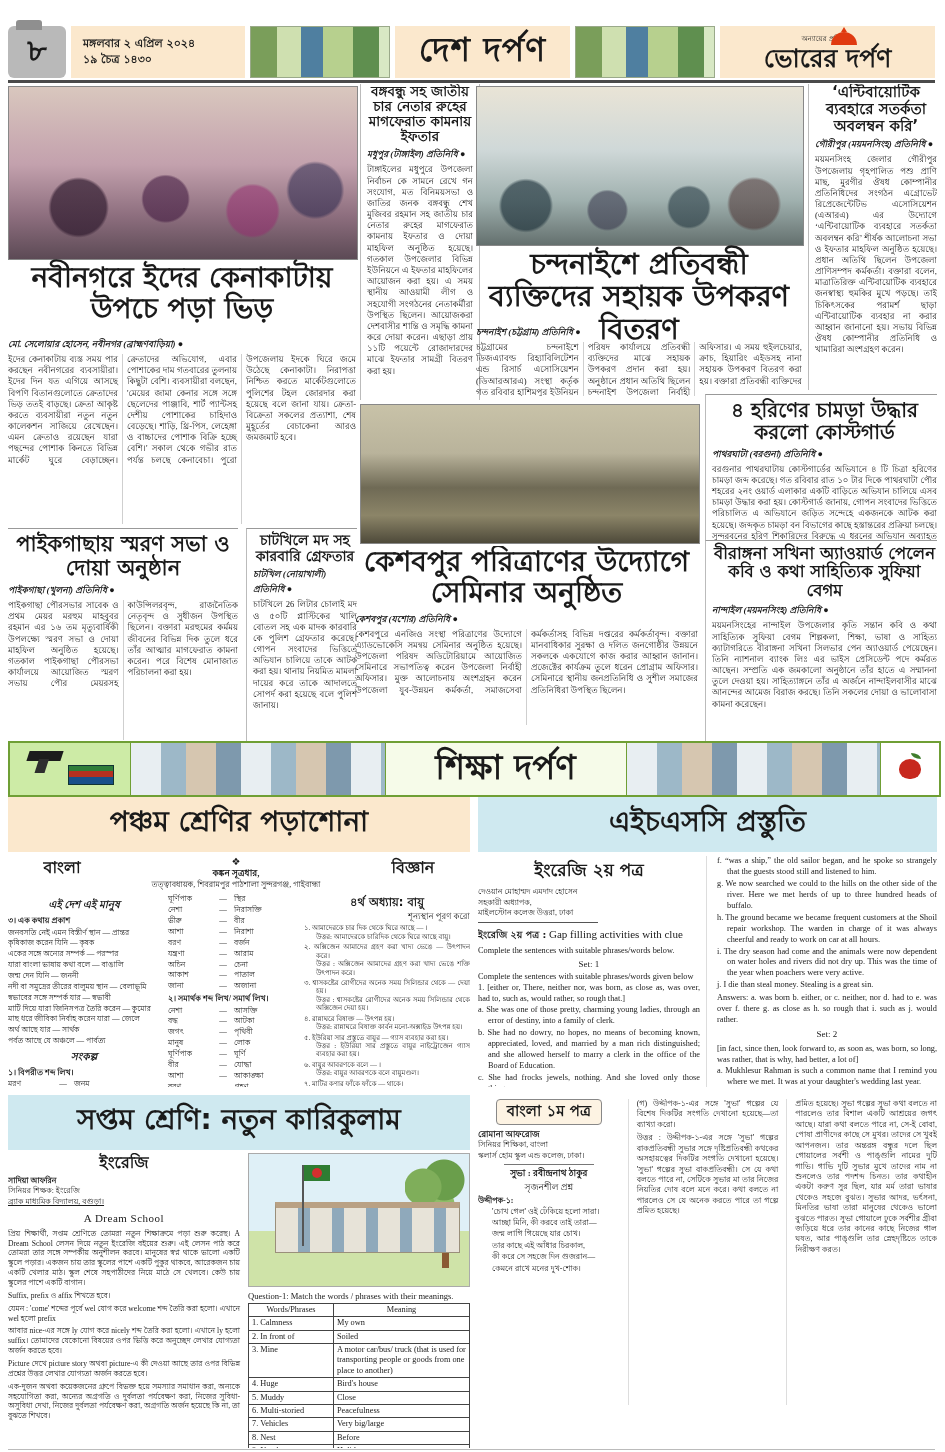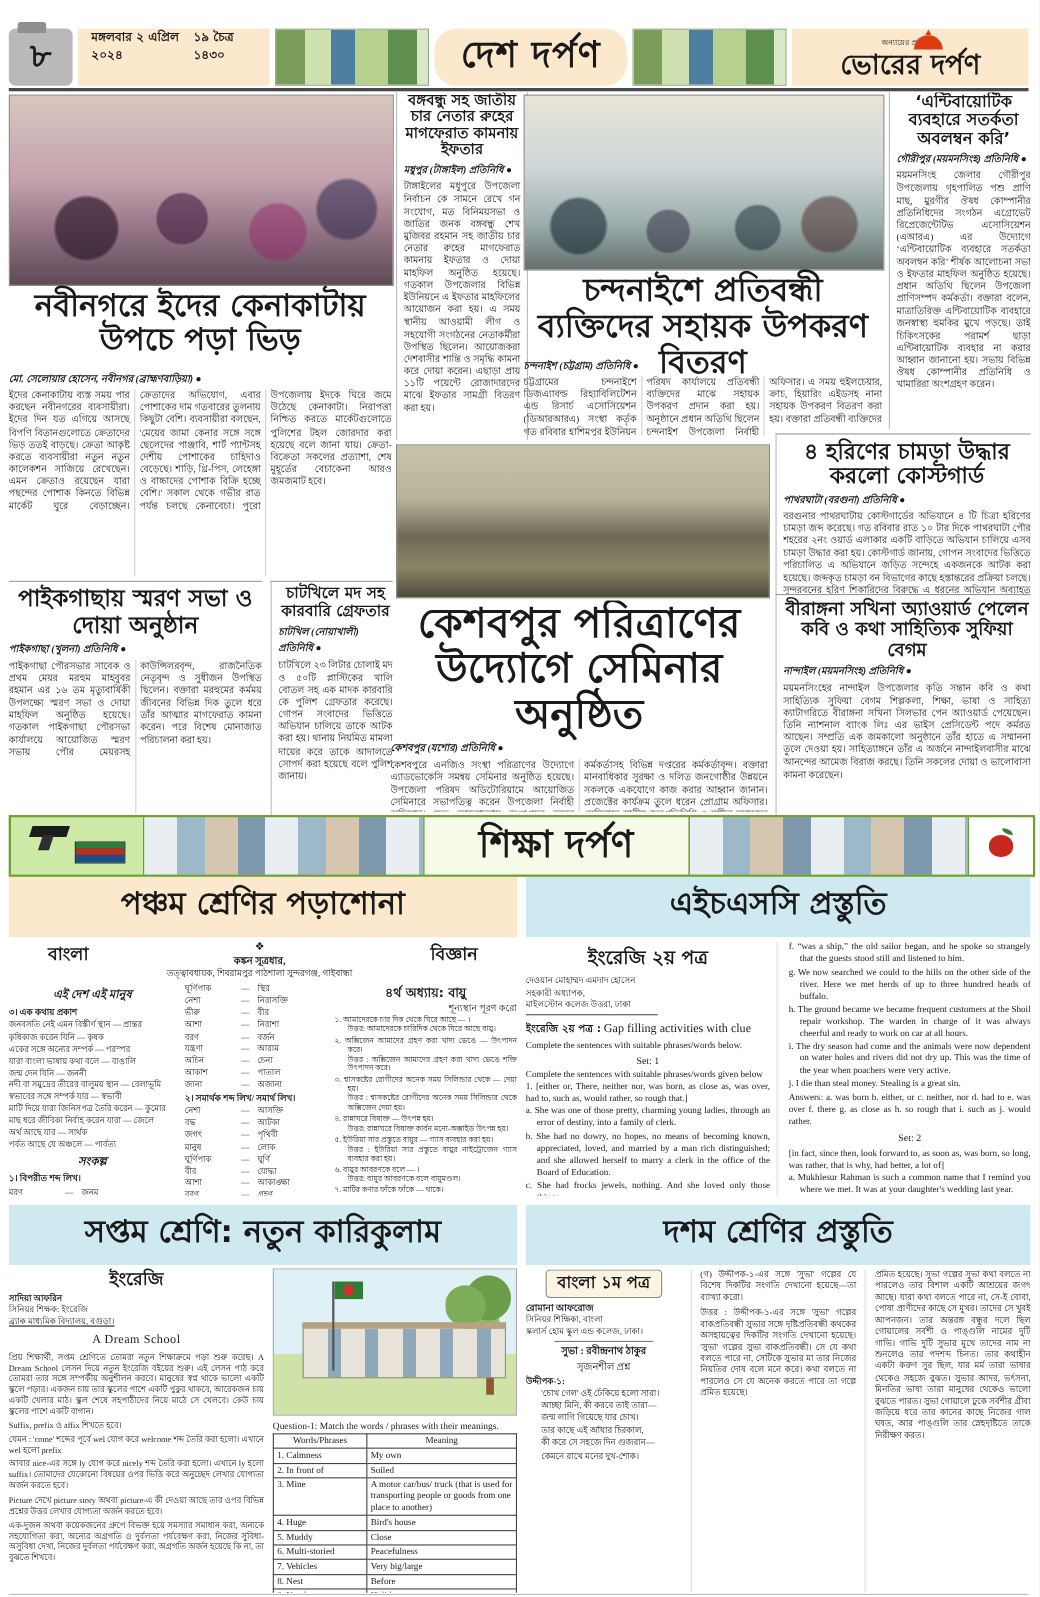--- a/index.html
+++ b/index.html
@@ -4,26 +4,26 @@
 <style>
   html,body{margin:0;padding:0;background:#e9e9e9;}
   .page{position:relative;width:945px;height:1452px;background:#ffffff;margin:0 auto;
         font-family:"Liberation Serif",serif;color:#1a1a1a;overflow:hidden;}
   
   .masthead{position:absolute;top:26px;left:8px;right:10px;height:52px;display:flex;gap:5px;}
   .pageno{width:58px;background:#b9b9b9;border-radius:6px;position:relative;
           display:flex;align-items:center;justify-content:center;
           font-family:"DejaVu Sans",sans-serif;font-weight:bold;font-size:30px;}
   .pageno .tab{position:absolute;top:-6px;left:8px;width:26px;height:10px;background:#8f8f8f;border-radius:3px 3px 0 0;}
-  .datebox{width:150px;background:#fbe8cd;display:flex;flex-direction:row;justify-content:center;
+  .datebox{width:150px;background:#fbe8cd;display:flex;flex-direction:column;justify-content:center;
            padding:0 12px;font-family:"DejaVu Sans",sans-serif;font-weight:bold;font-size:11px;line-height:1.5;}
   .mh-photo{flex:1;border:1px solid #9aa98a;
       background:repeating-linear-gradient(90deg,#7a9e5a 0 26px,#cfe0b0 26px 50px,#4f7fa0 50px 72px,#b7d08e 72px 102px,#5f8f4f 102px 128px,#d8e8c4 128px 150px);}
   .titlebox{width:175px;background:#fbe8cd;display:flex;align-items:center;justify-content:center;
-            font-family:"DejaVu Sans",sans-serif;font-weight:900;font-size:33px;letter-spacing:1px;border-radius:20px;}
+            font-family:"DejaVu Sans",sans-serif;font-weight:900;font-size:33px;letter-spacing:1px;}
   .brandbox{width:215px;background:#fbe8cd;position:relative;display:flex;flex-direction:column;
             align-items:center;justify-content:center;}
   .brandbox .tagline{font-size:7px;font-family:"DejaVu Sans",sans-serif;margin-bottom:1px;}
   .brandbox .brand{font-family:"DejaVu Sans",sans-serif;font-weight:900;font-size:25px;line-height:1;}
   .sun{position:absolute;top:6px;right:78px;width:26px;height:13px;background:#e03a10;
        border-radius:26px 26px 0 0;}
   .sun:after{content:"";position:absolute;left:10px;top:-5px;width:6px;height:5px;background:#e03a10;
        clip-path:polygon(50% 0,0 100%,100% 100%);}
   .toprule{position:absolute;top:80px;left:8px;right:10px;border-top:3px solid #4a4a4a;}
   
@@ -184,21 +184,21 @@
 
     <div class="abs clip hrT" style="left:0;top:444px;width:230px;height:210px;">
       <div class="headline" style="font-size:21px;">পাইকগাছায় স্মরণ সভা ও দোয়া অনুষ্ঠান</div>
       <div class="byline">পাইকগাছা (খুলনা) প্রতিনিধি ●</div>
       <div class="body-txt cols2" style="height:140px;">পাইকগাছা পৌরসভার সাবেক ও প্রথম মেয়র মরহুম মাহবুবর রহমান এর ১৬ তম মৃত্যুবার্ষিকী উপলক্ষ্যে স্মরণ সভা ও দোয়া মাহফিল অনুষ্ঠিত হয়েছে। গতকাল পাইকগাছা পৌরসভা কার্যালয়ে আয়োজিত স্মরণ সভায় পৌর মেয়রসহ কাউন্সিলরবৃন্দ, রাজনৈতিক নেতৃবৃন্দ ও সুধীজন উপস্থিত ছিলেন। বক্তারা মরহুমের কর্মময় জীবনের বিভিন্ন দিক তুলে ধরে তাঁর আত্মার মাগফেরাত কামনা করেন। পরে বিশেষ মোনাজাত পরিচালনা করা হয়।</div>
     </div>
 
     <div class="abs clip hrT vrL" style="left:238px;top:444px;width:104px;height:210px;">
       <div class="headline" style="font-size:14px;">চাটখিলে মদ সহ কারবারি গ্রেফতার</div>
       <div class="byline">চাটখিল (নোয়াখালী) প্রতিনিধি ●</div>
-      <div class="body-txt">চাটখিলে ২৩ লিটার চোলাই মদ ও ৫০টি প্লাস্টিকের খালি বোতল সহ এক মাদক কারবারি কে পুলিশ গ্রেফতার করেছে। গোপন সংবাদের ভিত্তিতে অভিযান চালিয়ে তাকে আটক করা হয়। থানায় নিয়মিত মামলা দায়ের করে তাকে আদালতে সোপর্দ করা হয়েছে বলে পুলিশ জানায়।</div>
+      <div class="body-txt">চাটখিলে 26 লিটার চোলাই মদ ও ৫০টি প্লাস্টিকের খালি বোতল সহ এক মাদক কারবারি কে পুলিশ গ্রেফতার করেছে। গোপন সংবাদের ভিত্তিতে অভিযান চালিয়ে তাকে আটক করা হয়। থানায় নিয়মিত মামলা দায়ের করে তাকে আদালতে সোপর্দ করা হয়েছে বলে পুলিশ জানায়।</div>
     </div>
 
     <div class="abs clip vrL vrR" style="left:352px;top:0;width:106px;height:316px;">
       <div class="headline" style="font-size:13.5px;">বঙ্গবন্ধু সহ জাতীয় চার নেতার রুহের মাগফেরাত কামনায় ইফতার</div>
       <div class="byline">মধুপুর (টাঙ্গাইল) প্রতিনিধি ●</div>
       <div class="body-txt">টাঙ্গাইলের মধুপুরে উপজেলা নির্বাচন কে সামনে রেখে গন সংযোগ, মত বিনিময়সভা ও জাতির জনক বঙ্গবন্ধু শেখ মুজিবর রহমান সহ জাতীয় চার নেতার রুহের মাগফেরাত কামনায় ইফতার ও দোয়া মাহফিল অনুষ্ঠিত হয়েছে। গতকাল উপজেলার বিভিন্ন ইউনিয়নে এ ইফতার মাহফিলের আয়োজন করা হয়। এ সময় স্থানীয় আওয়ামী লীগ ও সহযোগী সংগঠনের নেতাকর্মীরা উপস্থিত ছিলেন। আয়োজকরা দেশবাসীর শান্তি ও সমৃদ্ধি কামনা করে দোয়া করেন। এছাড়া প্রায় ১১টি পয়েন্টে রোজাদারদের মাঝে ইফতার সামগ্রী বিতরণ করা হয়।</div>
     </div>
 
     <div class="abs photo ph-wheel" style="left:468px;top:2px;width:326px;height:158px;"></div>
     <div class="abs headline" style="left:468px;top:164px;width:326px;font-size:29px;">চন্দনাইশে প্রতিবন্ধী ব্যক্তিদের সহায়ক উপকরণ বিতরণ</div>
@@ -215,21 +215,21 @@
       <div class="body-txt">বরগুনার পাথরঘাটায় কোস্টগার্ডের অভিযানে ৪ টি চিত্রা হরিণের চামড়া জব্দ করেছে। গত রবিবার রাত ১০ টার দিকে পাথরঘাটা পৌর শহরের ২নং ওয়ার্ড এলাকার একটি বাড়িতে অভিযান চালিয়ে এসব চামড়া উদ্ধার করা হয়। কোস্টগার্ড জানায়, গোপন সংবাদের ভিত্তিতে পরিচালিত এ অভিযানে জড়িত সন্দেহে একজনকে আটক করা হয়েছে। জব্দকৃত চামড়া বন বিভাগের কাছে হস্তান্তরের প্রক্রিয়া চলছে। সুন্দরবনের হরিণ শিকারিদের বিরুদ্ধে এ ধরনের অভিযান অব্যাহত থাকবে বলে জানানো হয়।</div>
     </div>
 
     <div class="abs clip vrL" style="left:800px;top:0;width:122px;height:306px;">
       <div class="headline" style="font-size:15px;">‘এন্টিবায়োটিক ব্যবহারে সতর্কতা অবলম্বন করি’</div>
       <div class="byline">গৌরীপুর (ময়মনসিংহ) প্রতিনিধি ●</div>
       <div class="body-txt">ময়মনসিংহ জেলার গৌরীপুর উপজেলায় গৃহপালিত পশু প্রাণি মাছ, মুরগীর ঔষধ কোম্পানীর প্রতিনিধিদের সংগঠন এগ্রোভেট রিপ্রেজেন্টেটিভ এসোসিয়েশন (এআরএ) এর উদ্যোগে ‘এন্টিবায়োটিক ব্যবহারে সতর্কতা অবলম্বন করি’ শীর্ষক আলোচনা সভা ও ইফতার মাহফিল অনুষ্ঠিত হয়েছে। প্রধান অতিথি ছিলেন উপজেলা প্রাণিসম্পদ কর্মকর্তা। বক্তারা বলেন, মাত্রাতিরিক্ত এন্টিবায়োটিক ব্যবহারে জনস্বাস্থ্য হুমকির মুখে পড়ছে। তাই চিকিৎসকের পরামর্শ ছাড়া এন্টিবায়োটিক ব্যবহার না করার আহ্বান জানানো হয়। সভায় বিভিন্ন ঔষধ কোম্পানীর প্রতিনিধি ও খামারিরা অংশগ্রহণ করেন।</div>
     </div>
 
     <div class="abs clip" style="left:347px;top:462px;width:343px;height:192px;">
-      <div class="headline" style="font-size:37px;">কেশবপুর পরিত্রাণের উদ্যোগে সেমিনার অনুষ্ঠিত</div>
+      <div class="headline" style="font-size:28px;">কেশবপুর পরিত্রাণের উদ্যোগে সেমিনার অনুষ্ঠিত</div>
       <div class="byline">কেশবপুর (যশোর) প্রতিনিধি ●</div>
       <div class="body-txt cols2" style="height:96px;">কেশবপুরে এনজিও সংস্থা পরিত্রাণের উদ্যোগে এ্যাডভোকেসি সমন্বয় সেমিনার অনুষ্ঠিত হয়েছে। উপজেলা পরিষদ অডিটোরিয়ামে আয়োজিত সেমিনারে সভাপতিত্ব করেন উপজেলা নির্বাহী অফিসার। মুক্ত আলোচনায় অংশগ্রহন করেন উপজেলা যুব-উন্নয়ন কর্মকর্তা, সমাজসেবা কর্মকর্তাসহ বিভিন্ন দপ্তরের কর্মকর্তাবৃন্দ। বক্তারা মানবাধিকার সুরক্ষা ও দলিত জনগোষ্ঠীর উন্নয়নে সকলকে একযোগে কাজ করার আহ্বান জানান। প্রজেক্টের কার্যক্রম তুলে ধরেন প্রোগ্রাম অফিসার। সেমিনারে স্থানীয় জনপ্রতিনিধি ও সুশীল সমাজের প্রতিনিধিরা উপস্থিত ছিলেন।</div>
     </div>
 
     <div class="abs clip vrL hrT" style="left:697px;top:456px;width:225px;height:198px;">
       <div class="headline" style="font-size:16.5px;">বীরাঙ্গনা সখিনা অ্যাওয়ার্ড পেলেন কবি ও কথা সাহিত্যিক সুফিয়া বেগম</div>
       <div class="byline">নান্দাইল (ময়মনসিংহ) প্রতিনিধি ●</div>
       <div class="body-txt">ময়মনসিংহের নান্দাইল উপজেলার কৃতি সন্তান কবি ও কথা সাহিত্যিক সুফিয়া বেগম শিল্পকলা, শিক্ষা, ভাষা ও সাহিত্য ক্যাটাগরিতে বীরাঙ্গনা সখিনা সিলভার পেন অ্যাওয়ার্ড পেয়েছেন। তিনি ন্যাশনাল ব্যাংক লিঃ এর ভাইস প্রেসিডেন্ট পদে কর্মরত আছেন। সম্প্রতি এক জমকালো অনুষ্ঠানে তাঁর হাতে এ সম্মাননা তুলে দেওয়া হয়। সাহিত্যাঙ্গনে তাঁর এ অর্জনে নান্দাইলবাসীর মাঝে আনন্দের আমেজ বিরাজ করছে। তিনি সকলের দোয়া ও ভালোবাসা কামনা করেছেন।</div>
     </div>
   </section>
@@ -562,21 +562,20 @@
                   <td>Holiday</td>
                 </tr>
 
               </tbody>
           </table>
         </div>
       </div>
     </div>
 
     <div class="quad" style="left:470px;top:298px;width:459px;height:353px;">
-      <div class="bar blue">দশম শ্রেণির প্রস্তুতি</div>
       <div class="c10-flex">
         <div class="c10-c">
           <div class="c10-title">বাংলা ১ম পত্র</div>
           <div class="c10-auth">
             <span class="nm">রোমানা আফরোজ</span><br>
             <span>সিনিয়র শিক্ষিকা, বাংলা</span><br>
             <span>স্কলার্স হোম স্কুল এন্ড কলেজ, ঢাকা।</span>
           </div>
           <div class="c10-rule"></div>
           <div class="c10-lesson">সুভা : রবীন্দ্রনাথ ঠাকুর</div>

